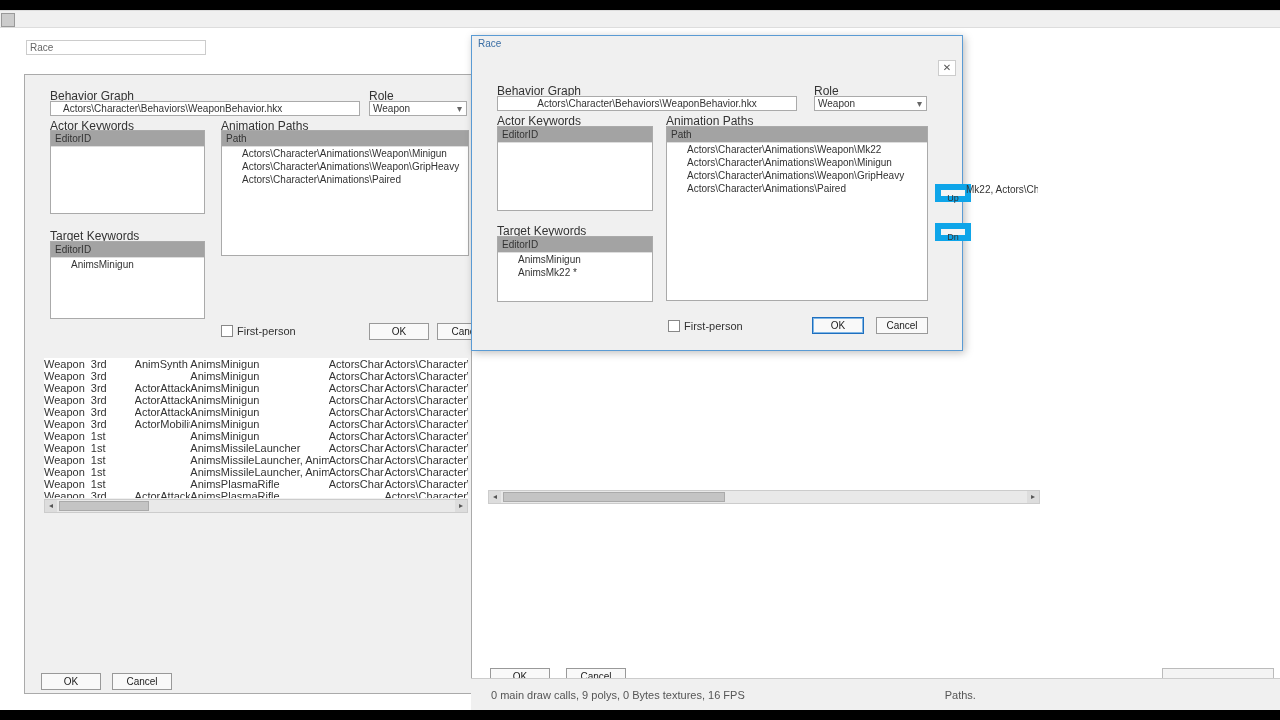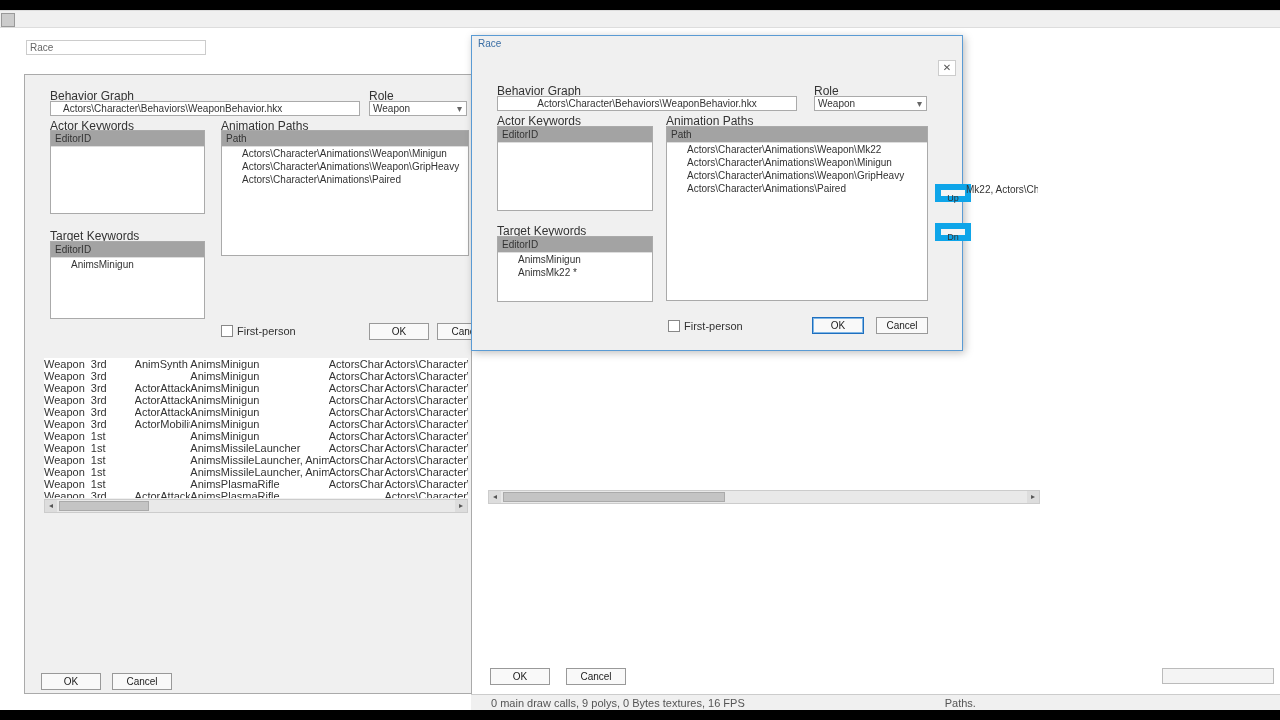--- a/index.html
+++ b/index.html
@@ -29,21 +29,21 @@
 .btn.primary{border:1px solid #1e6fbf;box-shadow:0 0 0 1px #7fb6e6 inset}
 .smbtn{position:absolute;width:36px;height:18px;background:#f4f4f4;border:6px solid #0ea5e9;text-align:center;font-size:9px;line-height:16px;color:#333}
 
 .table{position:absolute;left:44px;top:348px;width:424px;height:140px;background:#fff;overflow:hidden}
 .trow{display:flex;font-size:10px;color:#333;height:12px;white-space:nowrap}
 .tc{overflow:hidden}
 .tc.c1{width:47px}.tc.c2{width:44px}.tc.c3{width:56px}.tc.c4{width:139px}.tc.c5{width:56px}.tc.c6{width:84px}
 .scrollh{position:absolute;height:14px;background:#e9e9e9;border:1px solid #ccc}
 .scrollh .thumb{position:absolute;height:10px;top:1px;background:#c4c4c4;border:1px solid #aaa}
 .scrollh .ar{position:absolute;width:12px;height:12px;top:0;background:#ddd;text-align:center;font-size:8px;line-height:12px;color:#555}
-.statusbar{position:absolute;left:471px;bottom:0;right:0;height:16px;background:#f0f0f0;border-top:1px solid #ccc;display:flex;align-items:center;padding:0 20px;color:#555;font-size:10px;gap:200px}
+.statusbar{position:absolute;left:471px;bottom:0;right:0;height:32px;background:#f0f0f0;border-top:1px solid #ccc;display:flex;align-items:center;padding:0 20px;color:#555;font-size:10px;gap:200px}
 
 .rfrag{position:absolute;left:966px;top:174px;width:72px;height:24px;font-size:10px;color:#333;white-space:nowrap;overflow:hidden}
 .bottombtns{position:absolute;left:490px;top:658px;display:flex;gap:16px}
 .bottombtns .btn{position:relative;width:60px}
 .backdlg .btn.bok{left:16px;top:598px;width:60px}
 .backdlg .btn.bcancel{left:87px;top:598px;width:60px}
 .rightstatusbox{position:absolute;right:6px;top:658px;width:112px;height:16px;border:1px solid #bbb;background:#f4f4f4}
 </style>
 </head>
 <body>

